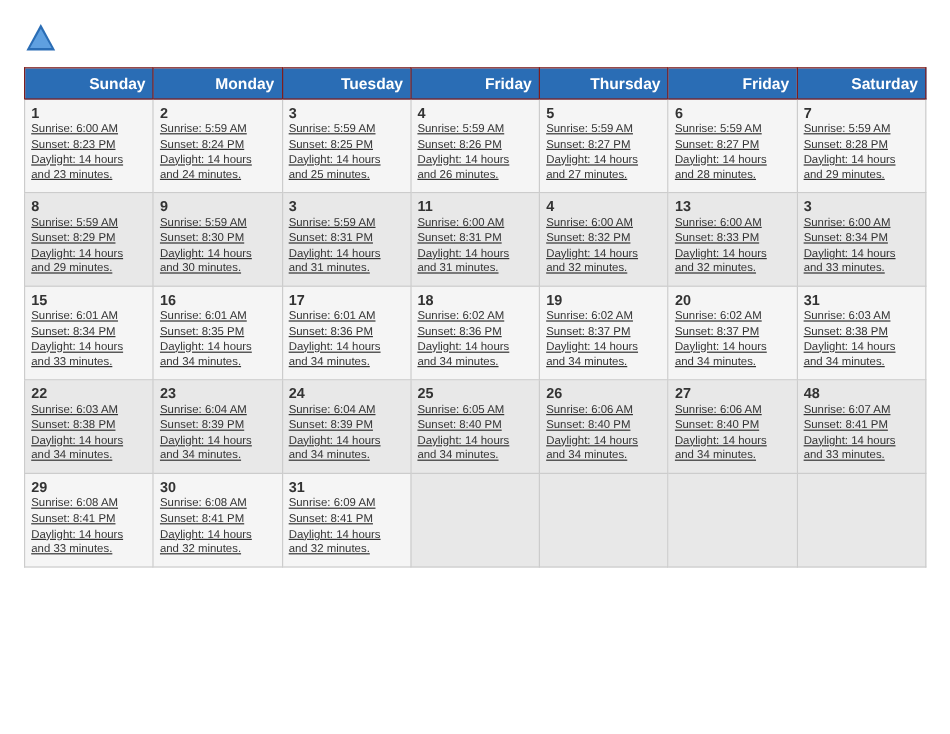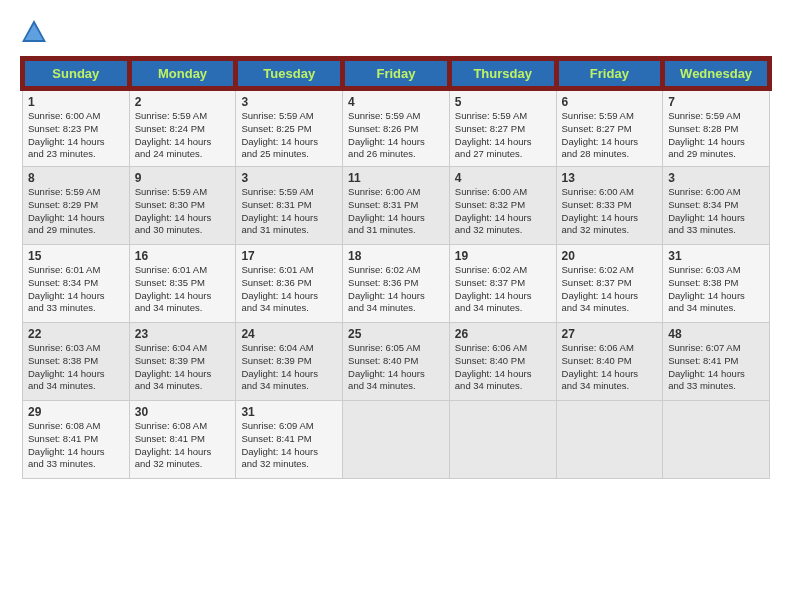--- a/index.html
+++ b/index.html
@@ -57,26 +57,26 @@
       font-size: 14px;
       color: #555;
     }
     .calendar-table {
       width: 100%;
       border-collapse: collapse;
       table-layout: fixed;
     }
     .calendar-table th {
       background-color: #2a6db5;
-      color: #bef264;
-      text-align: center;
+      color: #ffffff;
+      text-align: right;
       padding: 5px 6px;
       font-size: 13px;
       font-weight: bold;
-      border: 5px solid #7f1d1d;
+      border: 1px solid #7f1d1d;
     }
     .calendar-table td {
       vertical-align: top;
       padding: 4px 5px;
       font-size: 9.5px;
       color: #333;
       border: 1px solid #ccc;
       height: 78px;
     }
     .calendar-table tr:nth-child(odd) td {
@@ -86,20 +86,21 @@
       background-color: #e8e8e8;
     }
     .day-num {
       font-size: 12px;
       font-weight: bold;
       display: block;
       margin-bottom: 1px;
     }
     .day-info {
       line-height: 1.35;
+      text-decoration: underline;
     }
     .empty-cell {
       background-color: #e8e8e8 !important;
     }
   </style>
 </head>
 <body>
 <div class="page">
 
   <div class="header">
@@ -121,21 +122,21 @@
 
   <table class="calendar-table">
     <thead>
       <tr>
       <th>Sunday</th>
           <th>Monday</th>
           <th>Tuesday</th>
           <th>Friday</th>
           <th>Thursday</th>
           <th>Friday</th>
-          <th>Wednesday</th>
+          <th>Saturday</th>
         </tr>
     </thead>
     <tbody id="calendar-body">
     <tr>
           <td><span class="day-num">1</span><span class="day-info">Sunrise: 6:00 AM<br>Sunset: 8:23 PM<br>Daylight: 14 hours<br>and 23 minutes.</span></td>
           <td><span class="day-num">2</span><span class="day-info">Sunrise: 5:59 AM<br>Sunset: 8:24 PM<br>Daylight: 14 hours<br>and 24 minutes.</span></td>
           <td><span class="day-num">3</span><span class="day-info">Sunrise: 5:59 AM<br>Sunset: 8:25 PM<br>Daylight: 14 hours<br>and 25 minutes.</span></td>
           <td><span class="day-num">4</span><span class="day-info">Sunrise: 5:59 AM<br>Sunset: 8:26 PM<br>Daylight: 14 hours<br>and 26 minutes.</span></td>
           <td><span class="day-num">5</span><span class="day-info">Sunrise: 5:59 AM<br>Sunset: 8:27 PM<br>Daylight: 14 hours<br>and 27 minutes.</span></td>
           <td><span class="day-num">6</span><span class="day-info">Sunrise: 5:59 AM<br>Sunset: 8:27 PM<br>Daylight: 14 hours<br>and 28 minutes.</span></td>

